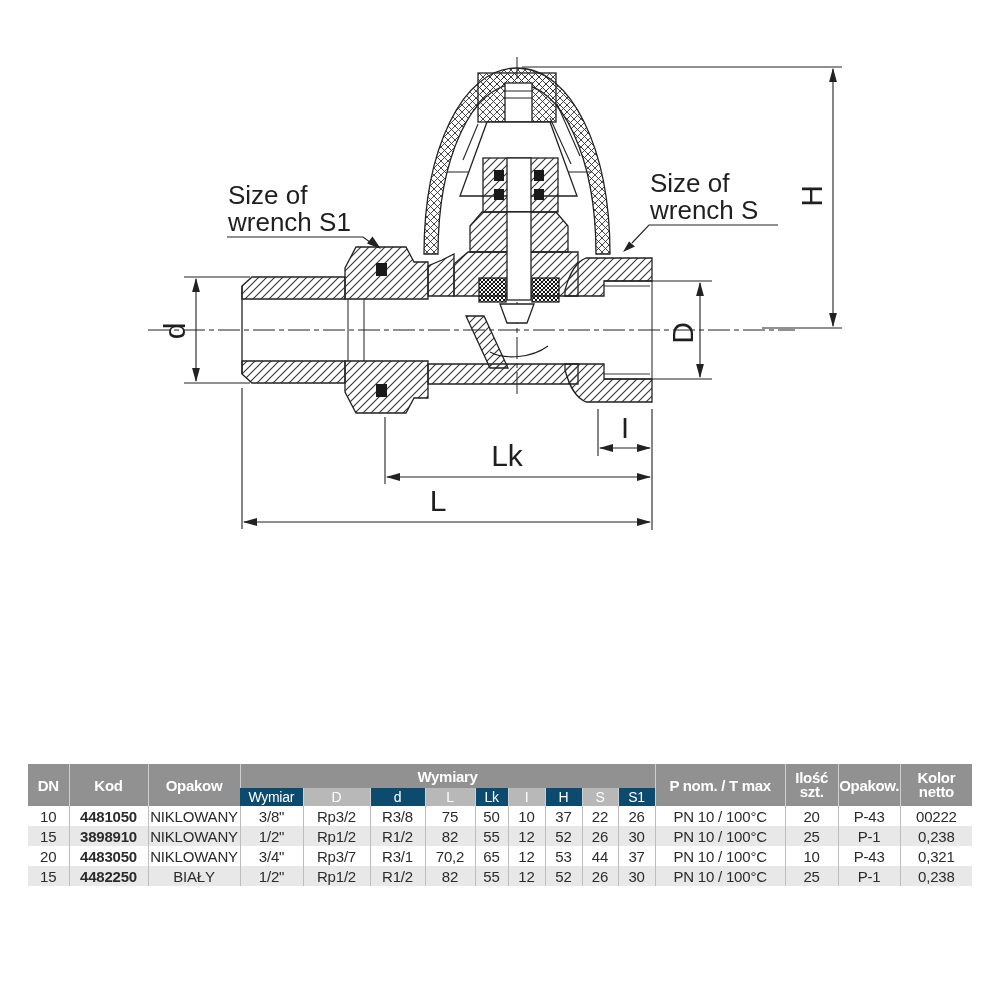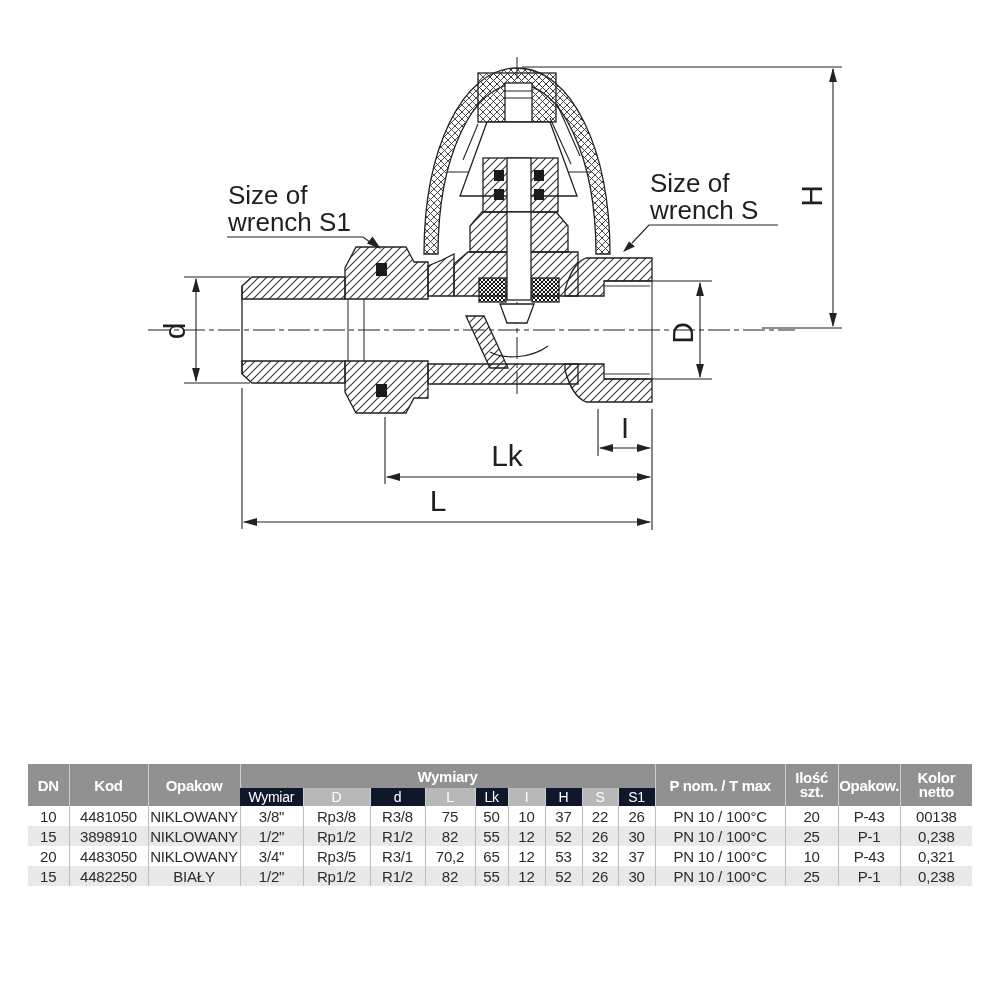--- a/index.html
+++ b/index.html
@@ -13,27 +13,27 @@
   .dimlbl{font-size:30px}
   .dimlbl-sm{font-size:29px}
 
   .spec{position:absolute;top:764px;left:28px}
   table{border-collapse:collapse;table-layout:fixed;width:944px}
   th,td{padding:0;margin:0;text-align:center;vertical-align:middle;white-space:nowrap;overflow:hidden}
   thead th{color:#fff;letter-spacing:-0.3px;border-left:1px solid #cfcfcf}
   thead th:first-child{border-left:none}
   .h1 th{background:#919191;font-weight:700;font-size:15px;height:24px}
   .h2 th{height:18px;font-weight:400;font-size:14px}
-  .sa{background:#0f172a}
+  .sa{background:#0c4a6e}
   .sb{background:#b8b8b8}
   .two-line{font-size:13.5px;line-height:14px;font-weight:700}
   tbody td{font-size:15px;color:#2b2b2b;height:20px;letter-spacing:-0.2px;border-left:1px solid #bdbdbd}
   tbody td:first-child{border-left:none}
   tbody tr:nth-child(even){background:#e8e8e8}
-  .kod{font-weight:400}
+  .kod{font-weight:700}
 </style>
 </head>
 <body>
 
 <div class="drawing-wrap">
 <svg width="1000" height="745" viewBox="0 0 1000 745" xmlns="http://www.w3.org/2000/svg">
   <defs>
     <pattern id="hatch" patternUnits="userSpaceOnUse" width="8" height="8">
       <path d="M-1,9 L9,-1 M-1,1 L1,-1 M7,9 L9,7" stroke="#333" stroke-width="1.1" fill="none"></path>
     </pattern>
@@ -221,32 +221,32 @@
       <th class="sb">S</th>
       <th class="sa">S1</th>
     </tr>
   </thead>
   <tbody>
     <tr>
       <td>10</td>
       <td class="kod">4481050</td>
       <td>NIKLOWANY</td>
       <td>3/8"</td>
-      <td>Rp3/8</td>
+      <td>Rp3/2</td>
       <td>R3/8</td>
       <td>75</td>
       <td>50</td>
       <td>10</td>
       <td>37</td>
       <td>22</td>
       <td>26</td>
       <td>PN 10 / 100°C</td>
       <td>20</td>
       <td>P-43</td>
-      <td>00138</td>
+      <td>00222</td>
     </tr>
     <tr>
       <td>15</td>
       <td class="kod">3898910</td>
       <td>NIKLOWANY</td>
       <td>1/2"</td>
       <td>Rp1/2</td>
       <td>R1/2</td>
       <td>82</td>
       <td>55</td>
@@ -257,27 +257,27 @@
       <td>PN 10 / 100°C</td>
       <td>25</td>
       <td>P-1</td>
       <td>0,238</td>
     </tr>
     <tr>
       <td>20</td>
       <td class="kod">4483050</td>
       <td>NIKLOWANY</td>
       <td>3/4"</td>
-      <td>Rp3/5</td>
+      <td>Rp3/7</td>
       <td>R3/1</td>
       <td>70,2</td>
       <td>65</td>
       <td>12</td>
       <td>53</td>
-      <td>32</td>
+      <td>44</td>
       <td>37</td>
       <td>PN 10 / 100°C</td>
       <td>10</td>
       <td>P-43</td>
       <td>0,321</td>
     </tr>
     <tr>
       <td>15</td>
       <td class="kod">4482250</td>
       <td>BIAŁY</td>

